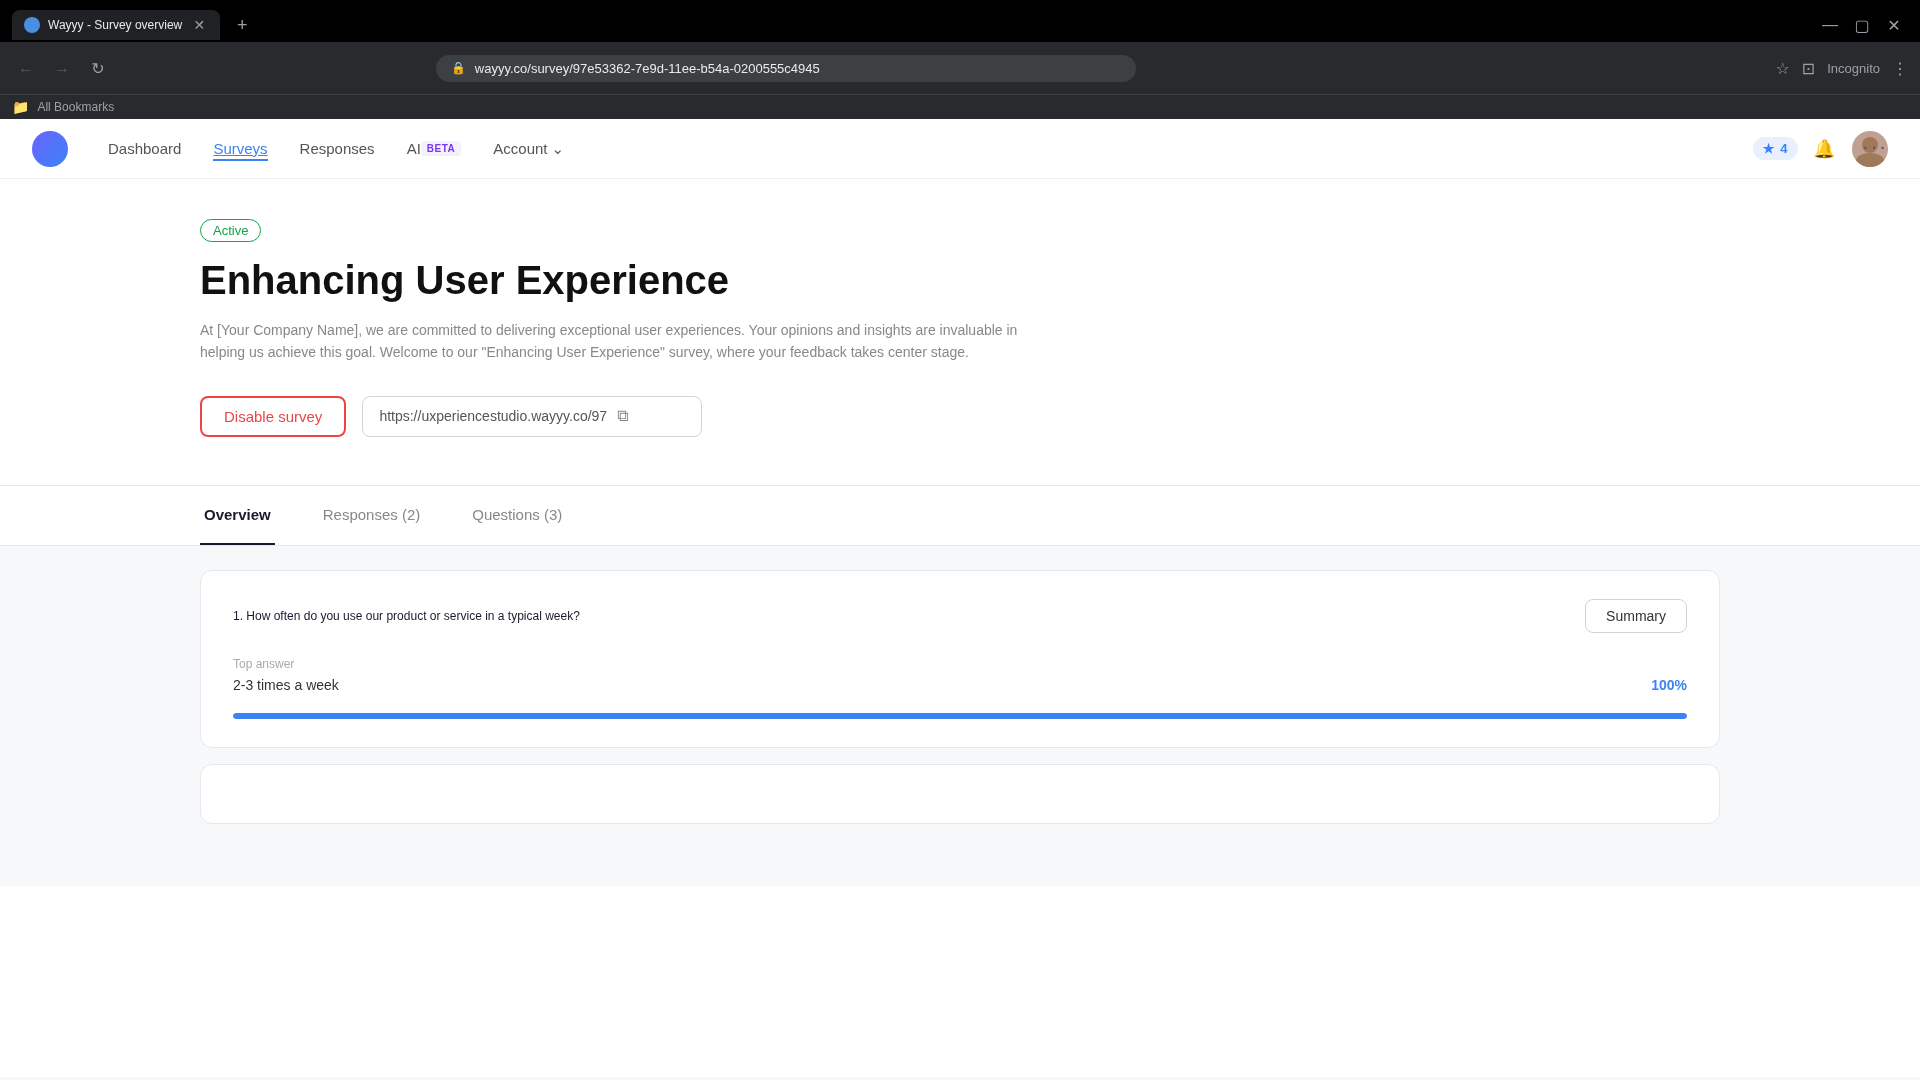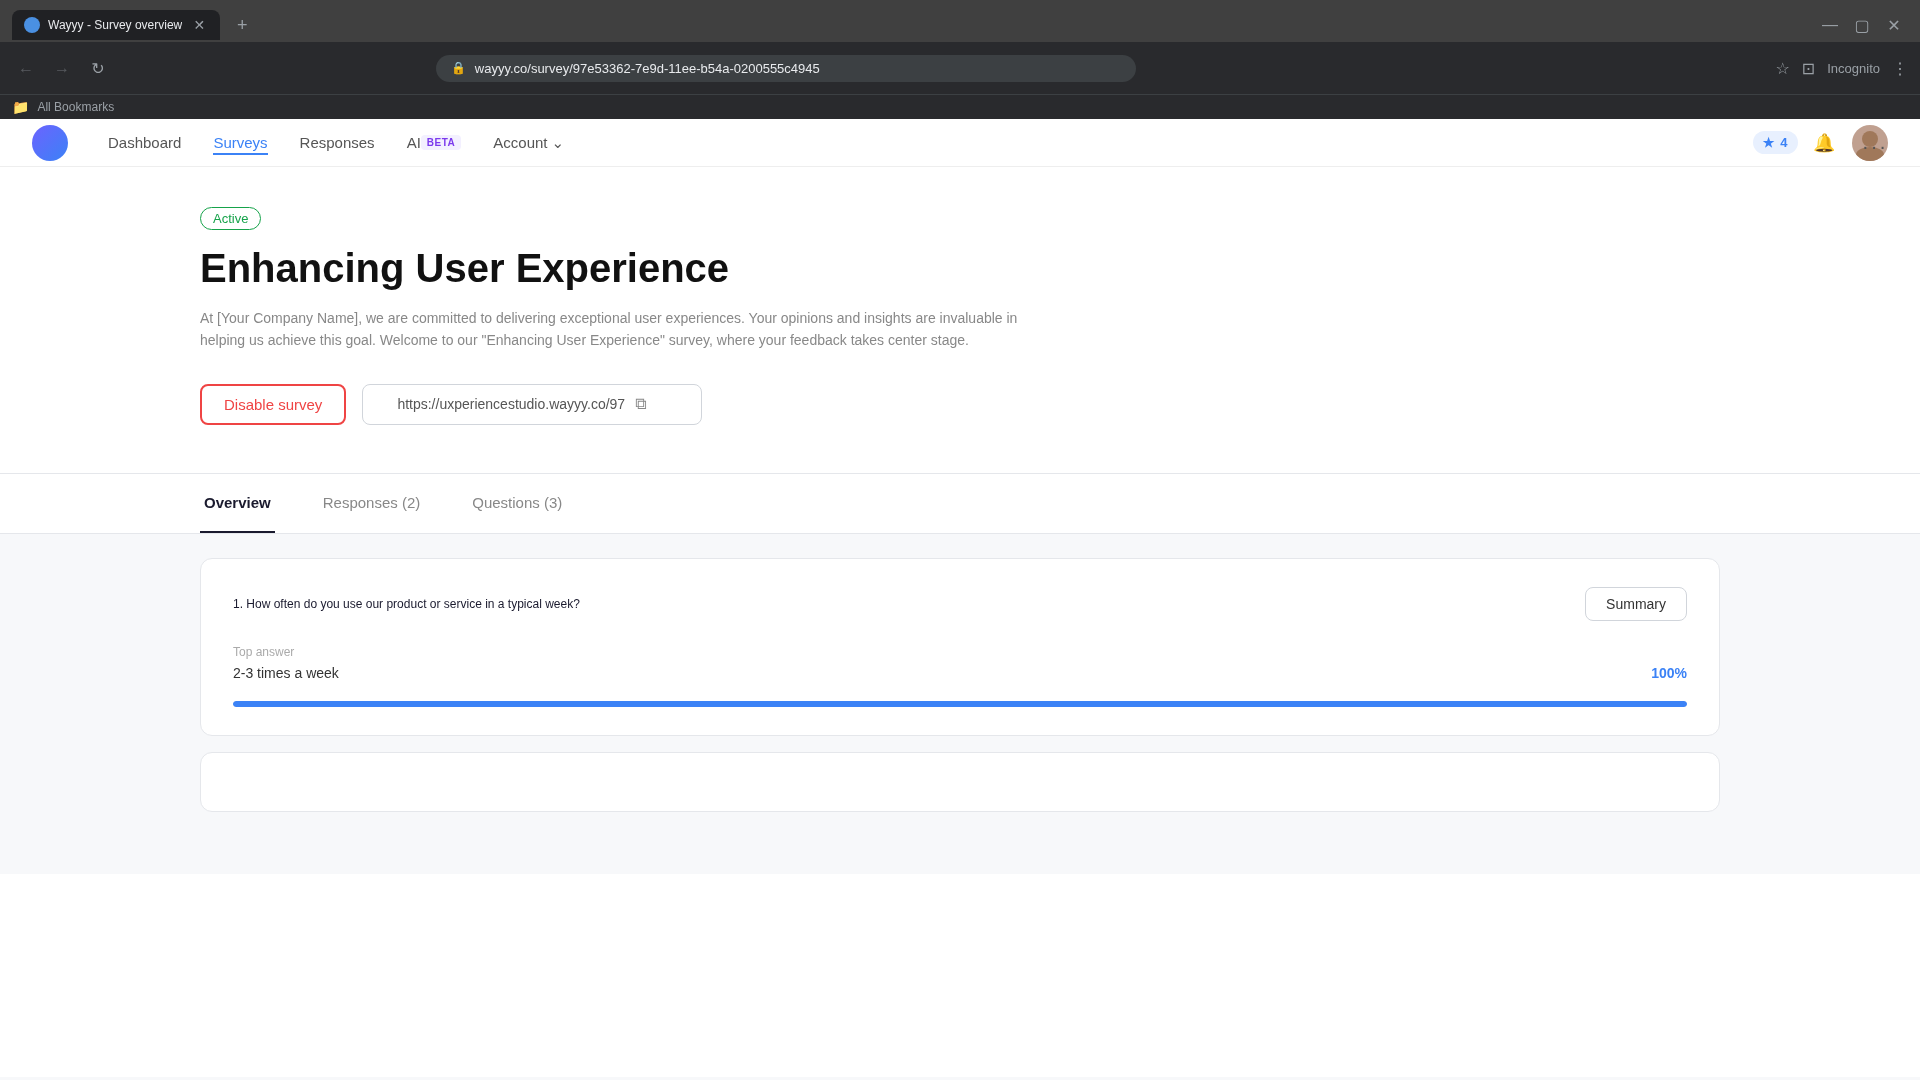--- a/index.html
+++ b/index.html
@@ -7,21 +7,21 @@
 
     
     .browser-chrome {
       background: #202124;
       width: 1920px;
     }
     .tab-bar {
       display: flex;
       align-items: center;
       padding: 8px 12px 0;
-      background: #404040;
+      background: #000000;
       height: 42px;
     }
     .tab {
       display: flex;
       align-items: center;
       background: #202124;
       border-radius: 8px 8px 0 0;
       padding: 6px 12px;
       color: #e8eaed;
       font-size: 13px;
@@ -122,21 +122,21 @@
       min-height: calc(1080px - 42px - 52px - 28px);
     }
 
     
     .top-nav {
       background: #fff;
       border-bottom: 1px solid #eee;
       display: flex;
       align-items: center;
       padding: 0 32px;
-      height: 48px;
+      height: 60px;
       gap: 32px;
       position: relative;
     }
     .logo {
       width: 36px; height: 36px;
       background: linear-gradient(135deg, #6c63ff, #3b82f6);
       border-radius: 50%;
       margin-right: 8px;
     }
     .nav-item {
@@ -144,20 +144,21 @@
       color: #555;
       cursor: pointer;
       padding: 4px 0;
       text-decoration: none;
     }
     .nav-item.active {
       color: #3b82f6;
       font-weight: 500;
       border-bottom: 2px solid #3b82f6;
       padding-bottom: 2px;
+      text-decoration: underline;
     }
     .nav-item-ai {
       display: flex;
       align-items: center;
       font-size: 15px;
       color: #555;
       cursor: pointer;
     }
     .beta-badge {
       background: #f3f0ff;
@@ -239,21 +240,21 @@
       background: #fff;
       border-radius: 8px;
       padding: 10px 22px;
       font-size: 15px;
       font-weight: 500;
       cursor: pointer;
     }
     .url-box {
       border: 1px solid #d1d5db;
       border-radius: 8px;
-      padding: 10px 34px;
+      padding: 10px 16px;
       display: flex;
       align-items: center;
       gap: 10px;
       font-size: 14px;
       color: #555;
       min-width: 340px;
       background: #fff;
     }
     .copy-icon {
       color: #888;

